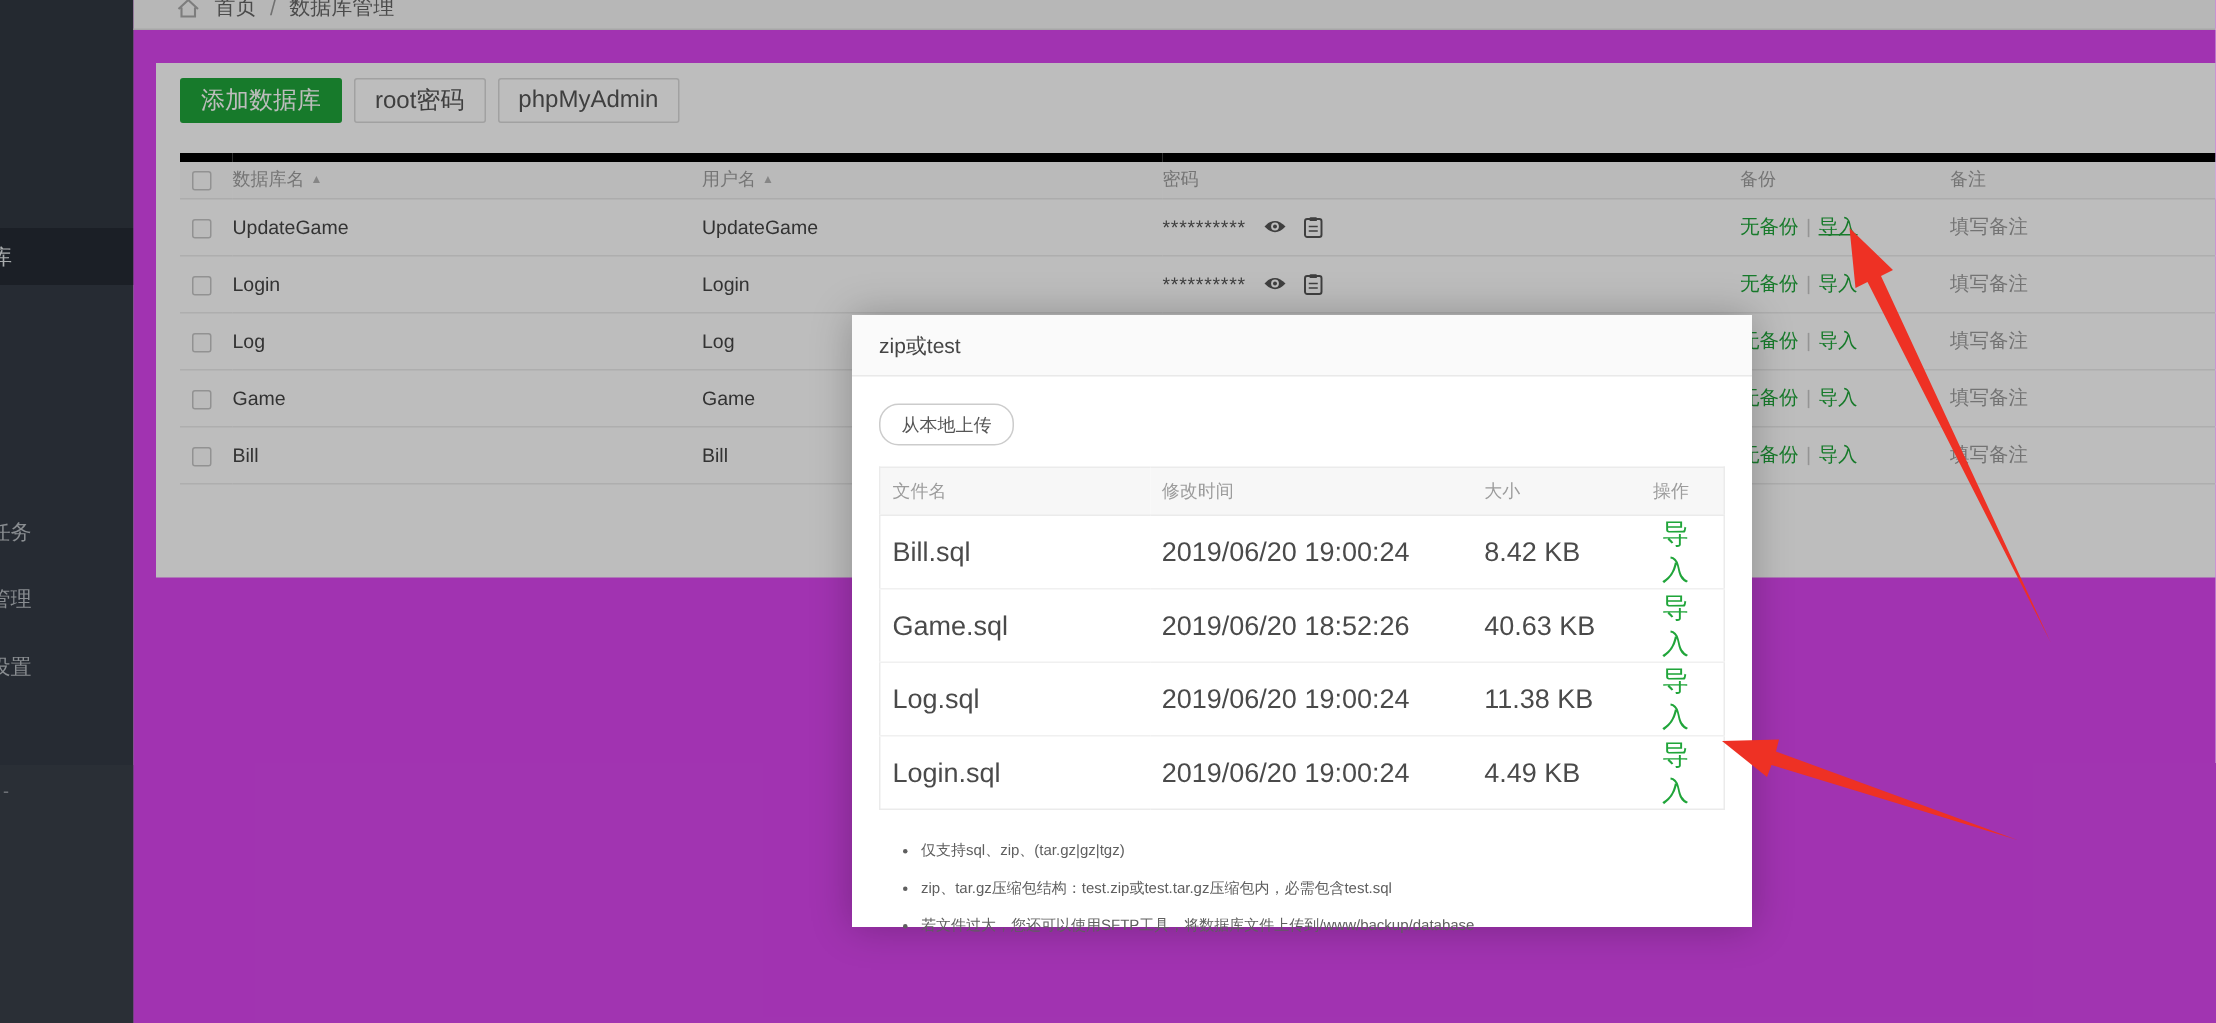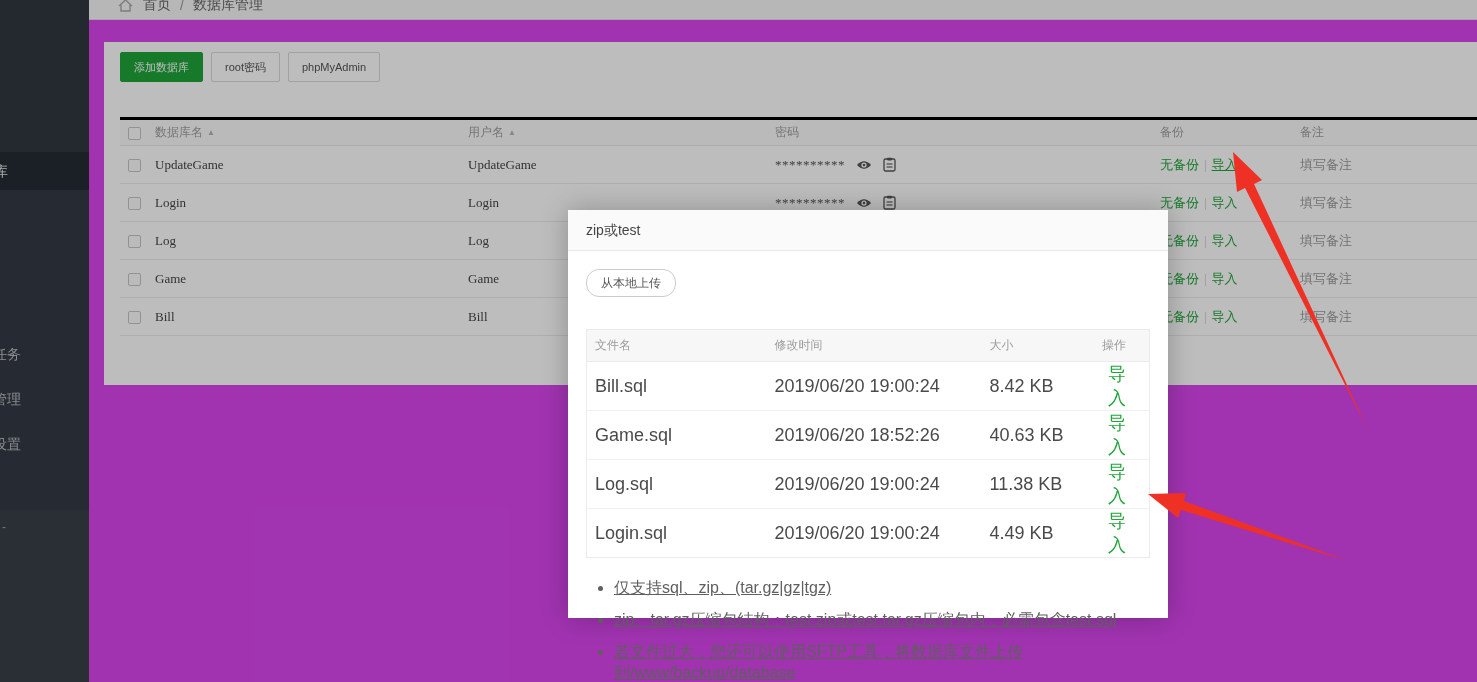--- a/index.html
+++ b/index.html
@@ -27,25 +27,25 @@
   .main { position:absolute; left:89px; top:0; width:1388px; height:682px; background:#d946ef; z-index:1; }
   .breadcrumb-bar { position:relative; height:20px; background:#f7f7f7; border-bottom:1px solid #e2e2e2; overflow:hidden; }
   .breadcrumb-inner { position:relative; top:-8px; height:26px; display:flex; align-items:center; gap:9px; padding-left:28px; color:#666; font-size:14px; }
   .bc-sep { color:#999; }
   .bc-link { cursor:pointer; }
   .home-icon svg { display:block; }
 
   .card { position:relative; margin:22px 0 0 15px; width:1373px; height:343px; background:#fff; padding:10px 0 0 16px; }
 
   .toolbar { display:flex; gap:8px; }
-  .btn { display:inline-flex; align-items:center; height:30px; padding:0 13px; font-size:11px; border-radius:2px; cursor:pointer; white-space:nowrap; }
+  .btn { display:inline-flex; align-items:center; height:30px; padding:0 13px; font-size:16px; border-radius:2px; cursor:pointer; white-space:nowrap; }
   .btn-green { background:#20a53a; border:1px solid #20a53a; color:#fff; }
   .btn-plain { background:#fff; border:1px solid #d9d9d9; color:#555; }
 
-  table.db { width:1357px; margin-top:35px; border-collapse:collapse; table-layout:fixed; border-top:3px solid #000000;font-family:Liberation Serif, serif; }
+  table.db { width:1357px; margin-top:20px; border-collapse:collapse; table-layout:fixed; border-top:6px solid #000000; }
   table.db th { height:27px; font-weight:normal; font-size:12px; color:#9e9e9e; text-align:left; background:#fbfbfb; border-bottom:1px solid #e8e8e8; }
   table.db td { height:38px; border-bottom:1px solid #ebebeb; font-size:13px; color:#454545; }
   .sort-tri { font-size:8px; color:#b5b5b5; margin-left:4px; vertical-align:1px; }
   .chk { display:inline-block; width:13px; height:13px; border:1px solid #c5c5c5; background:#fdfdfd; border-radius:2px; vertical-align:middle; cursor:pointer; }
   .col-check { padding-left:8px; }
   .pwd-cell { display:flex; align-items:center; gap:11px; }
   .stars { color:#555; letter-spacing:0.5px; font-size:13px; }
   .icon-btn { cursor:pointer; display:inline-flex; }
   .green-link { color:#20a53a; cursor:pointer; text-decoration:none; }
   .green-link.underlined { text-decoration:underline; }
@@ -57,28 +57,28 @@
 
   
   .overlay { position:absolute; inset:0; background:rgba(0,0,0,0.26); z-index:10; }
 
   
   .modal { position:absolute; left:568px; top:210px; width:600px; height:408px; background:#fff; z-index:20; box-shadow:0 0 25px rgba(0,0,0,0.25); }
   .modal-title { height:41px; line-height:40px; padding:0 18px; font-size:14px; color:#454545; background:#fafafa; border-bottom:1px solid #e9e9e9; }
   .modal-body { padding:18px 18px 0 18px; }
   .btn-upload { height:28px; display:inline-flex; align-items:center; padding:0 14px; font-size:12px; background:#fff; border:1px solid #ccc; border-radius:13px; color:#555; cursor:pointer; }
 
-  table.files { width:564px; margin-top:32px; border-collapse:collapse; table-layout:fixed; border:1px solid #ebebeb; }
+  table.files { width:564px; margin-top:14px; border-collapse:collapse; table-layout:fixed; border:1px solid #ebebeb; }
   table.files th { height:32px; font-weight:normal; font-size:12px; color:#9c9c9c; text-align:left; background:#f7f7f7; padding-left:8px; border-bottom:1px solid #ebebeb; }
   table.files td { height:34px; font-size:18px; color:#4a4a4a; padding-left:8px; border-bottom:1px solid #f0f0f0; }
   table.files .c-act, table.files td.c-act { text-align:right; padding-right:23px; }
   table.files tr:last-child td { border-bottom:none; }
 
   .notes { margin:20px 0 0 0; padding-left:28px; }
-  .notes li { font-size:16px; color:#5f5f5f; margin-bottom:11px; list-style:disc;text-decoration:underline; }
+  .notes li { font-size:10px; color:#5f5f5f; margin-bottom:11px; list-style:disc; }
 
   
   .arrows { position:absolute; left:0; top:0; z-index:30; pointer-events:none; }
 </style>
 </head>
 <body>
 
 <aside class="sidebar">
   <div class="upper"></div>
   <div class="lower"></div>

